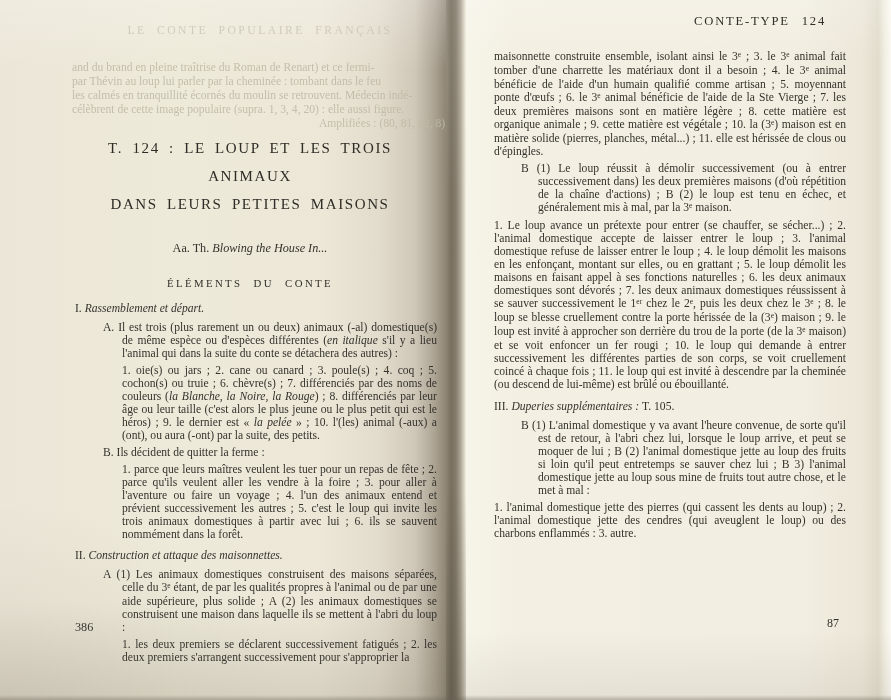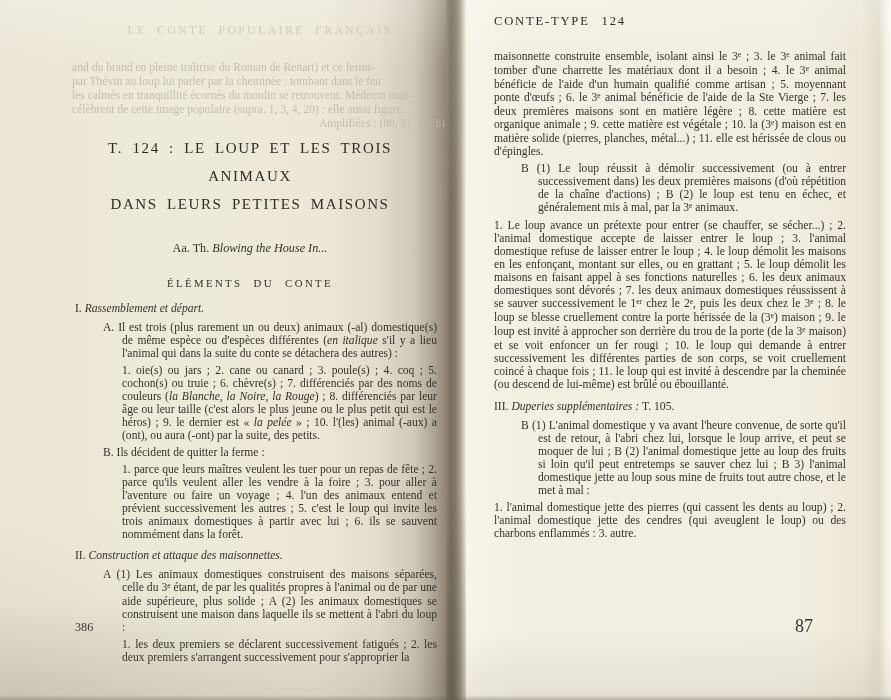--- a/index.html
+++ b/index.html
@@ -40,31 +40,31 @@
       letter-spacing:2.4px;word-spacing:6px;color:#302e28;}
   .lp-body{margin-top:13px;}
   .body{font-size:11.6px;line-height:13px;text-align:justify;}
   p{margin:0;}
   .blk{margin:0 0 4px;}
   .h{margin:8px 0 6px;}
   .hang{margin-left:47px;text-indent:-19px;}
   .flush{margin-left:47px;}
   
   .rp-flow{position:absolute;left:494px;top:14px;width:352px;}
-  .rp-header{text-align:left;font-size:12.6px;letter-spacing:1.8px;word-spacing:7px;
+  .rp-header{text-align:right;font-size:12.6px;letter-spacing:1.8px;word-spacing:7px;
       margin-right:20px;color:#302e28;}
   .rp-body{margin-top:21px;}
   .hr{margin:9px 0 6px;}
   .hangr{margin-left:44px;text-indent:-17px;}
   .flushr{}
   
   .it{font-style:italic;}
   .sup{font-size:7.5px;position:relative;top:-3.5px;letter-spacing:0;}
   .pn-left{position:absolute;left:75px;top:620px;font-size:12.2px;}
-  .pn-right{position:absolute;left:795px;top:616px;font-size:18px;}
+  .pn-right{position:absolute;left:827px;top:616px;font-size:12px;}
 </style>
 </head>
 <body>
 
 <div class="scan">
 
   <div class="page-left">
     <div class="ghost body">
         <p class="blk gh-header"><span>LE CONTE POPULAIRE FRANÇAIS</span></p>
         <p class="blk "><span>and du brand en pleine traîtrise du Roman de Renart) et ce fermi-</span></p>
@@ -98,21 +98,21 @@
     <div class="pn-left">386</div>
   </div>
 
   <div class="gutter"></div>
 
   <div class="page-right"></div>
   <div class="rp-flow">
     <div class="rp-header">CONTE-TYPE 124</div>
     <div class="rp-body body">
         <p class="blk flushr"><span>maisonnette construite ensemble, isolant ainsi le 3</span><span class="sup">e</span><span> ; 3. le 3</span><span class="sup">e</span><span> animal fait tomber d'une charrette les matériaux dont il a besoin ; 4. le 3</span><span class="sup">e</span><span> animal bénéficie de l'aide d'un humain qualifié comme artisan ; 5. moyennant ponte d'œufs ; 6. le 3</span><span class="sup">e</span><span> animal bénéficie de l'aide de la Ste Vierge ; 7. les deux premières maisons sont en matière légère ; 8. cette matière est organique animale ; 9. cette matière est végétale ; 10. la (3</span><span class="sup">e</span><span>) maison est en matière solide (pierres, planches, métal...) ; 11. elle est hérissée de clous ou d'épingles.</span></p>
-        <p class="blk hangr"><span>B (1) Le loup réussit à démolir successivement (ou à entrer successivement dans) les deux premières maisons (d'où répétition de la chaîne d'actions) ; B (2) le loup est tenu en échec, et généralement mis à mal, par la 3</span><span class="sup">e</span><span> animaux.</span></p>
+        <p class="blk hangr"><span>B (1) Le loup réussit à démolir successivement (ou à entrer successivement dans) les deux premières maisons (d'où répétition de la chaîne d'actions) ; B (2) le loup est tenu en échec, et généralement mis à mal, par la 3</span><span class="sup">e</span><span> maison.</span></p>
         <p class="blk flushr"><span>1. Le loup avance un prétexte pour entrer (se chauffer, se sécher...) ; 2. l'animal domestique accepte de laisser entrer le loup ; 3. l'animal domestique refuse de laisser entrer le loup ; 4. le loup démolit les maisons en les enfonçant, montant sur elles, ou en grattant ; 5. le loup démolit les maisons en faisant appel à ses fonctions naturelles ; 6. les deux animaux domestiques sont dévorés ; 7. les deux animaux domestiques réussissent à se sauver successivement le 1</span><span class="sup">er</span><span> chez le 2</span><span class="sup">e</span><span>, puis les deux chez le 3</span><span class="sup">e</span><span> ; 8. le loup se blesse cruellement contre la porte hérissée de la (3</span><span class="sup">e</span><span>) maison ; 9. le loup est invité à approcher son derrière du trou de la porte (de la 3</span><span class="sup">e</span><span> maison) et se voit enfoncer un fer rougi ; 10. le loup qui demande à entrer successivement les différentes parties de son corps, se voit cruellement coincé à chaque fois ; 11. le loup qui est invité à descendre par la cheminée (ou descend de lui-même) est brûlé ou ébouillanté.</span></p>
         <p class="blk hr"><span>III. </span><span class="it">Duperies supplémentaires : </span><span>T. 105.</span></p>
         <p class="blk hangr"><span>B (1) L'animal domestique y va avant l'heure convenue, de sorte qu'il est de retour, à l'abri chez lui, lorsque le loup arrive, et peut se moquer de lui ; B (2) l'animal domestique jette au loup des fruits si loin qu'il peut entretemps se sauver chez lui ; B 3) l'animal domestique jette au loup sous mine de fruits tout autre chose, et le met à mal :</span></p>
         <p class="blk flushr"><span>1. l'animal domestique jette des pierres (qui cassent les dents au loup) ; 2. l'animal domestique jette des cendres (qui aveuglent le loup) ou des charbons enflammés : 3. autre.</span></p>
       </div>
   </div>
   <div class="pn-right">87</div>
 
   <div class="bottom-shade"></div>
 </div>

